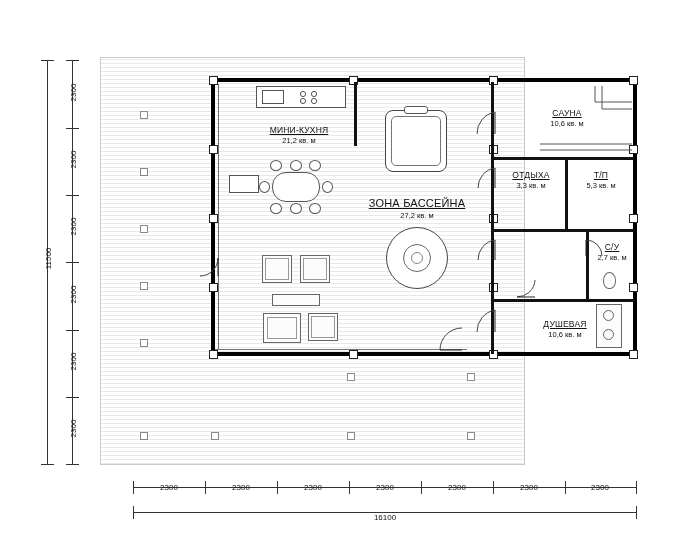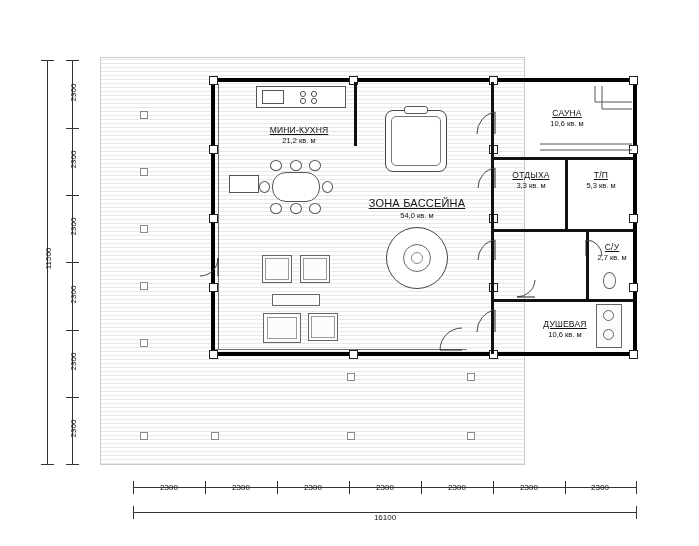--- a/index.html
+++ b/index.html
@@ -143,21 +143,21 @@
   <div class="fn circle" style="left:322px;top:181px;width:11px;height:12px;"></div>
 
   <div class="fn" style="left:229px;top:175px;width:30px;height:18px;"></div>
 
   <div class="fn" style="left:385px;top:110px;width:62px;height:62px;border-radius:8px;border:1px solid #444;"></div>
   <div class="fn" style="left:391px;top:116px;width:50px;height:50px;border-radius:5px;border:1px solid #777;"></div>
   <div class="fn" style="left:404px;top:106px;width:24px;height:8px;border-radius:3px;"></div>
 
   <div class="lbl big" style="left:352px;top:197px;width:130px;">
     <span class="n">ЗОНА БАССЕЙНА</span>
-    <span class="a">54,0 кв. м</span>
+    <span class="a">27,2 кв. м</span>
   </div>
 
   <div class="fn circle" style="left:386px;top:227px;width:62px;height:62px;border:1px solid #444;"></div>
   <div class="fn circle" style="left:403px;top:244px;width:28px;height:28px;border:1px solid #666;"></div>
   <div class="fn circle" style="left:411px;top:252px;width:12px;height:12px;border:1px solid #888;"></div>
 
   <div class="fn2" style="left:262px;top:255px;width:30px;height:28px;"></div>
   <div class="fn2" style="left:265px;top:258px;width:24px;height:22px;border-color:#999;"></div>
   <div class="fn2" style="left:300px;top:255px;width:30px;height:28px;"></div>
   <div class="fn2" style="left:303px;top:258px;width:24px;height:22px;border-color:#999;"></div>

